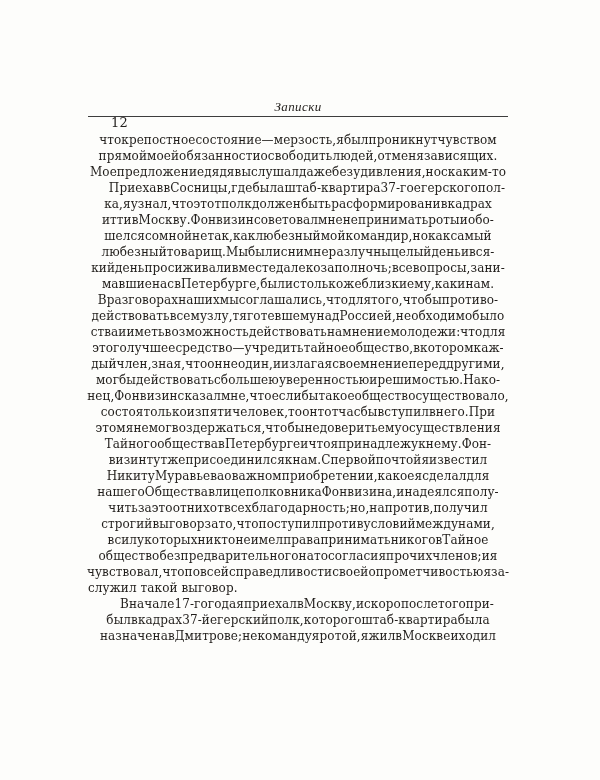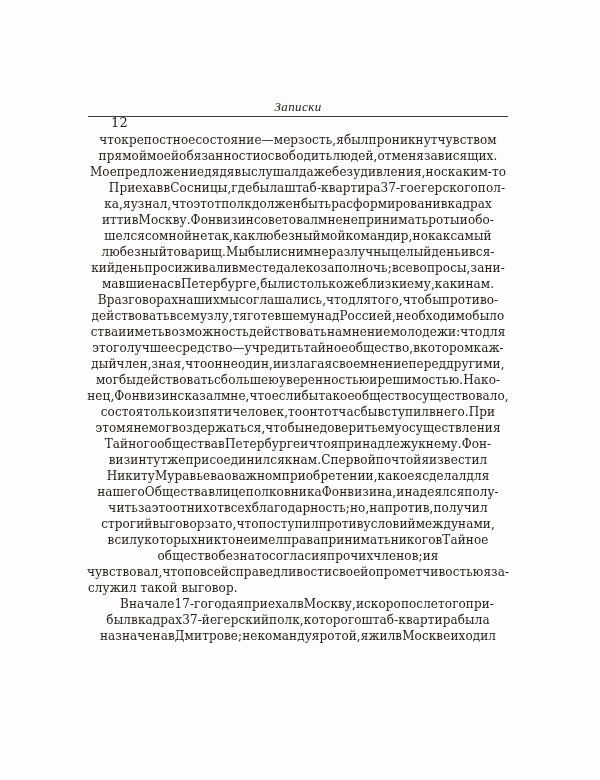--- a/index.html
+++ b/index.html
@@ -389,20 +389,21 @@
           <span>имел</span>
           <span>права</span>
           <span>принимать</span>
           <span>никого</span>
           <span>в</span>
           <span>Тайное</span>
         </div>
         <div class="line j">
           <span>общество</span>
           <span>без</span>
+          <span>предварительного</span>
           <span>на</span>
           <span>то</span>
           <span>согласия</span>
           <span>прочих</span>
           <span>членов;</span>
           <span>и</span>
           <span>я</span>
         </div>
         <div class="line j">
           <span>чувствовал,</span>

